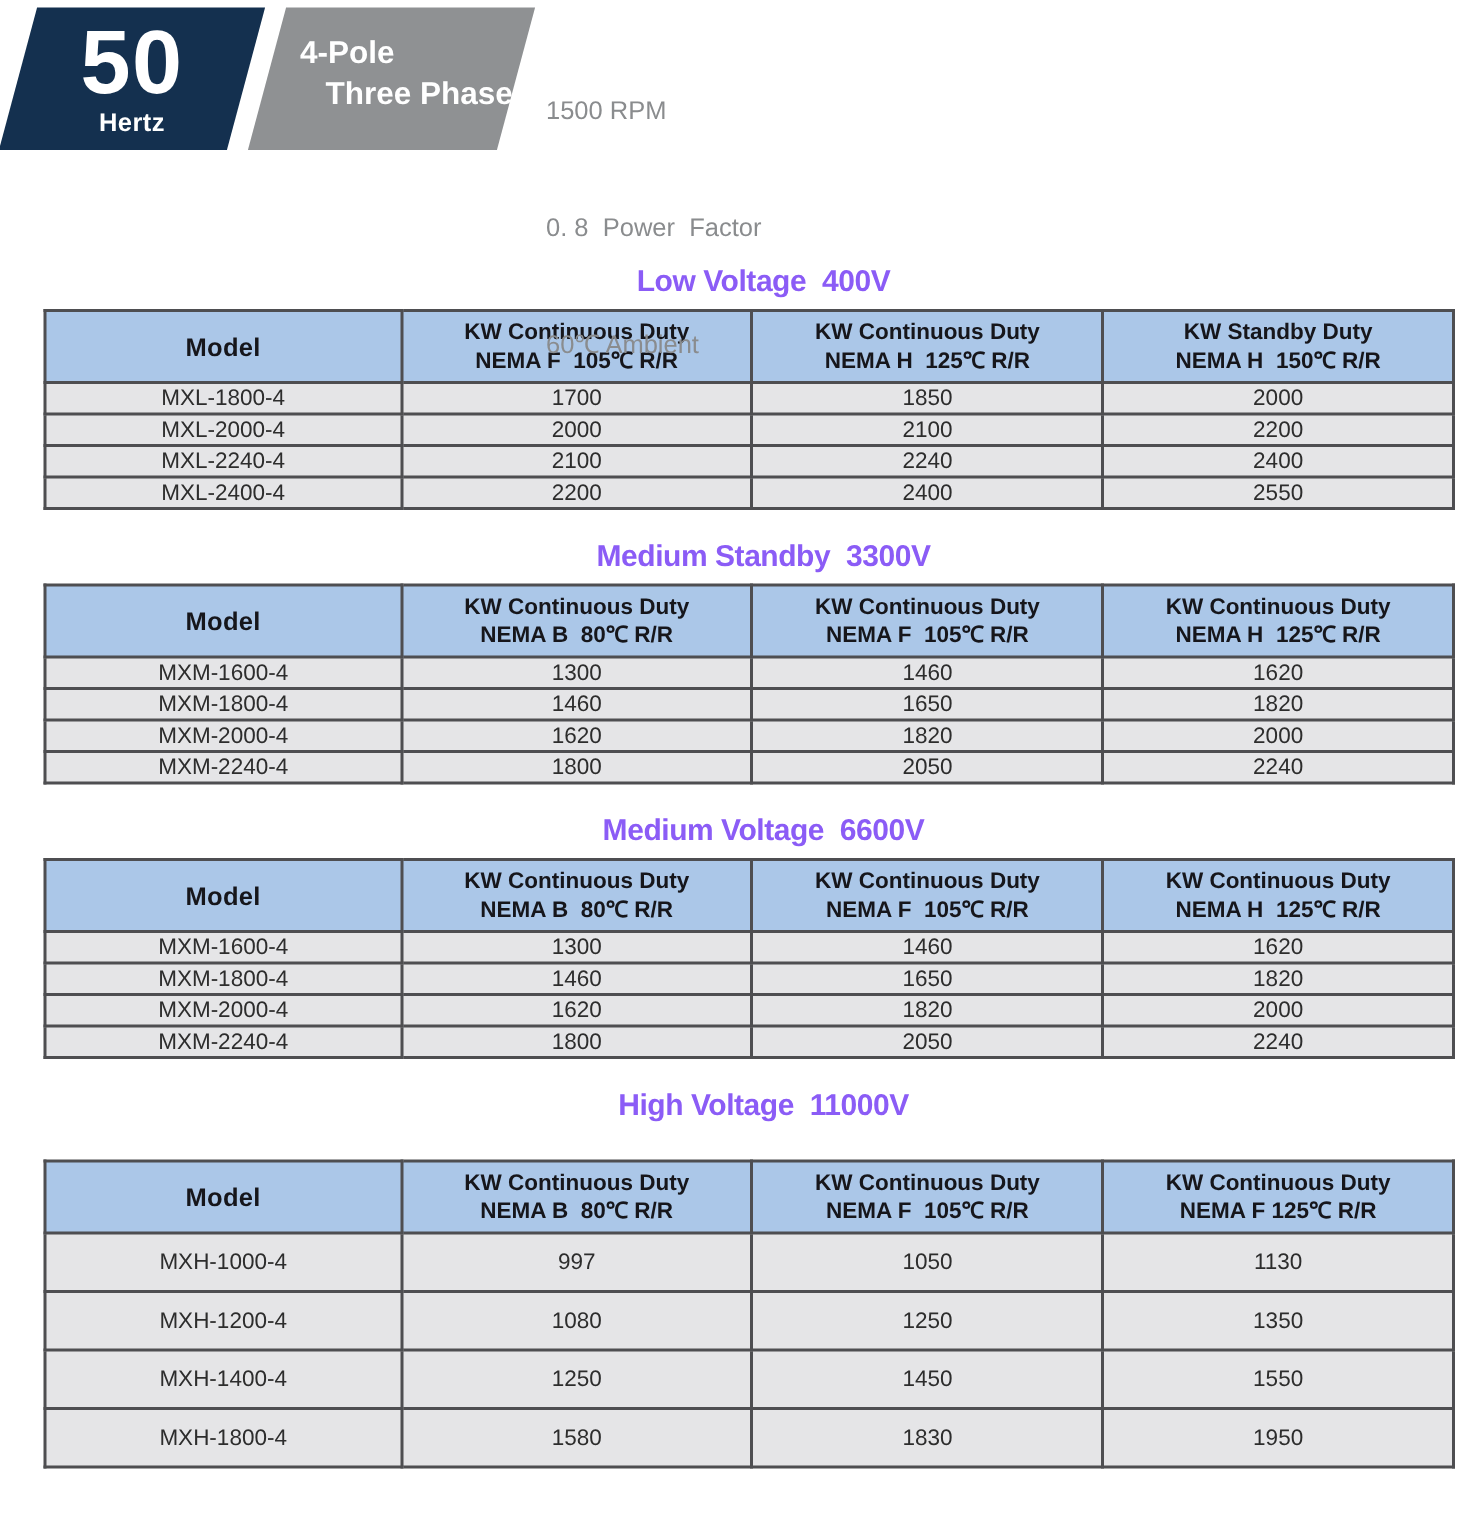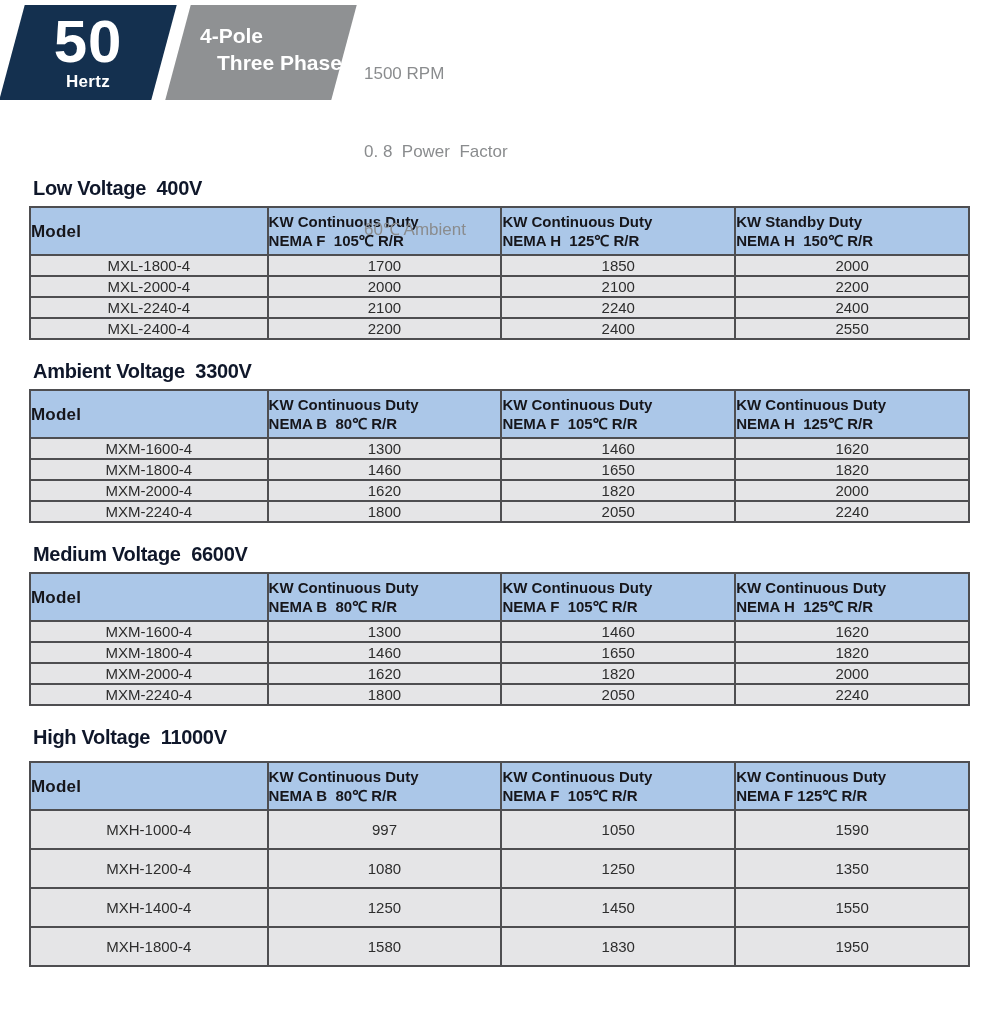--- a/index.html
+++ b/index.html
@@ -34,41 +34,42 @@
   .pole-line2 { margin-left: 17px; }
   .specs {
     position: absolute; left: 364px; top: 6px;
     font-size: 17px; line-height: 26px;
     color: var(--spec-text);
     white-space: pre-wrap;
   }
 
   
   .section-title {
-    font-size: 20px; font-weight: 800; color: #0f172a;
+    font-size: 20px; font-weight: 800; color: #8b5cf6;
     margin: 20px 0 6px 33px;
     letter-spacing: -0.3px;
     white-space: pre-wrap;
+    text-align: center;
   }
   .section-low .section-title { margin-top: 74px; }
-  .section-high .section-title { margin-bottom: 12px; }
+  .section-high .section-title { margin-bottom: 24px; }
 
   table.spec {
     border-collapse: collapse;
     table-layout: fixed;
     width: 941px;
     margin-left: 29px;
     border: 2px solid var(--outer);
   }
   .spec th, .spec td { border: 2px solid var(--grid); }
   .spec thead th {
     background: var(--header-bg);
     height: 48px;
     padding: 2px 0;
-    text-align: left; vertical-align: middle;
+    text-align: center; vertical-align: middle;
     font-size: 15px; font-weight: bold; color: #16161b;
     line-height: 19px;
   }
   .spec thead th .h-line { white-space: pre; }
   .spec thead th.model-th { font-size: 17px; letter-spacing: 0.2px; }
   .spec tbody td {
     background: var(--row-bg);
     height: 20px;
     padding: 1px 0;
     text-align: center; vertical-align: middle;
@@ -149,21 +150,21 @@
           <td>MXL-2400-4</td>
           <td>2200</td>
           <td>2400</td>
           <td>2550</td>
         </tr>
       </tbody>
     </table>
 </section>
 
 <section class="section">
-  <h2 class="section-title">Ambient Voltage  3300V</h2>
+  <h2 class="section-title">Medium Standby  3300V</h2>
   <table class="spec">
       <colgroup>
         <col class="col-model">
         <col>
         <col>
         <col>
       </colgroup>
       <thead>
         <tr>
           <th class="model-th">Model</th>
@@ -289,21 +290,21 @@
             <div class="h-line">KW Continuous Duty</div>
             <div class="h-line">NEMA F 125℃ R/R</div>
           </th>
         </tr>
       </thead>
       <tbody>
         <tr>
           <td>MXH-1000-4</td>
           <td>997</td>
           <td>1050</td>
-          <td>1590</td>
+          <td>1130</td>
         </tr>
         <tr>
           <td>MXH-1200-4</td>
           <td>1080</td>
           <td>1250</td>
           <td>1350</td>
         </tr>
         <tr>
           <td>MXH-1400-4</td>
           <td>1250</td>

